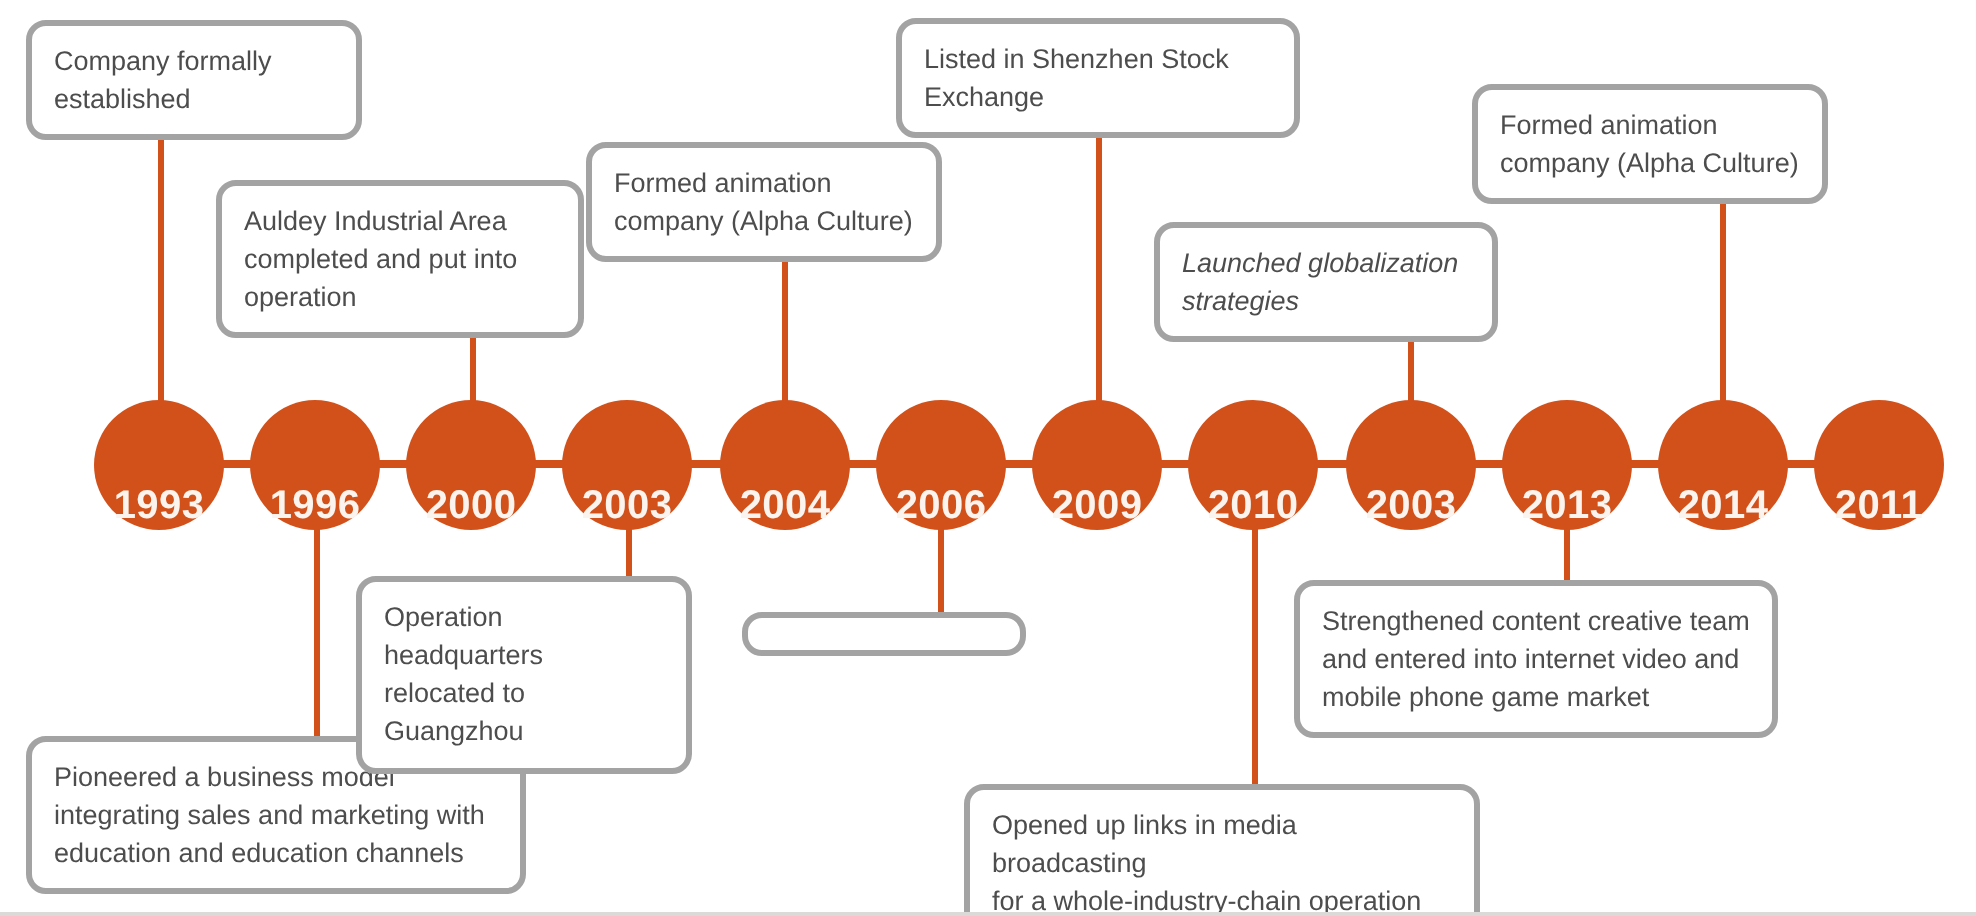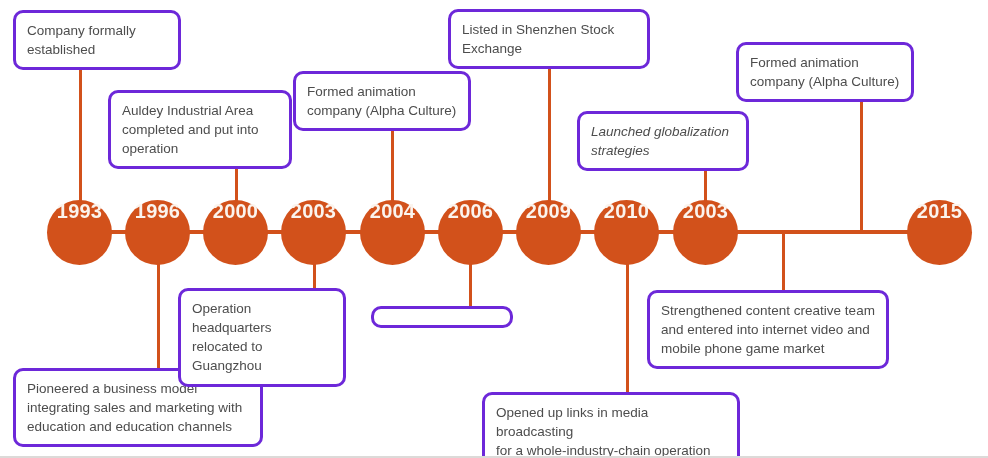--- a/index.html
+++ b/index.html
@@ -19,29 +19,29 @@
   .v5{left:469px;top:232px;height:76px;}
   .v6{left:548px;top:58px;height:174px;}
   .v7{left:626px;top:232px;height:162px;}
   .v8{left:704px;top:160px;height:72px;}
   .v9{left:782px;top:232px;height:60px;}
   .v10{left:860px;top:90px;height:142px;}
   
   .circle{
     position:absolute;top:200px;width:65px;height:65px;border-radius:50%;
     background:#d2511b;color:#fbf4ee;font-weight:bold;font-size:20px;
-    display:flex;align-items:flex-start;justify-content:center;z-index:2;letter-spacing:.2px;
+    display:flex;align-items:flex-end;justify-content:center;z-index:2;letter-spacing:.2px;
   }
   .k0{left:47px;}.k1{left:125px;}.k2{left:203px;}.k3{left:281px;}
   .k4{left:360px;}.k5{left:438px;}.k6{left:516px;}.k7{left:594px;}
   .k8{left:673px;}.k9{left:751px;}.k10{left:829px;}.k11{left:907px;}
   
   .callout{
     position:absolute;box-sizing:border-box;background:#ffffff;
-    border:3px solid #6d28d9;border-radius:10px;padding:8px 11px;
+    border:3px solid #a3a3a3;border-radius:10px;padding:8px 11px;
     color:#4d4d4d;font-size:13.5px;line-height:1.42;z-index:3;
     white-space:pre-line;
   }
   .cb0{left:13px;top:10px;width:168px;}
   .cb1{left:13px;top:368px;width:250px;}
   .cb2{left:108px;top:90px;width:184px;}
   .cb3{left:178px;top:288px;width:168px;}
   .cb4{left:293px;top:71px;width:178px;}
   .cb5{left:371px;top:306px;width:142px;}
   .cb6{left:448px;top:9px;width:202px;}
@@ -91,22 +91,28 @@
     </div>
   <div class="circle k6">
       <span>2009</span>
     </div>
   <div class="circle k7">
       <span>2010</span>
     </div>
   <div class="circle k8">
       <span>2003</span>
     </div>
+  <div class="circle k9">
+      <span>2013</span>
+    </div>
+  <div class="circle k10">
+      <span>2014</span>
+    </div>
   <div class="circle k11">
-      <span>2015</span>
+      <span>2011</span>
     </div>
 
   <div class="callout cb0"><span class="t">Company formally
 established</span></div>
   <div class="callout cb1"><span class="t">Pioneered a business model
 integrating sales and marketing with
 education and education channels</span></div>
   <div class="callout cb2"><span class="t">Auldey Industrial Area
 completed and put into
 operation</span></div>

